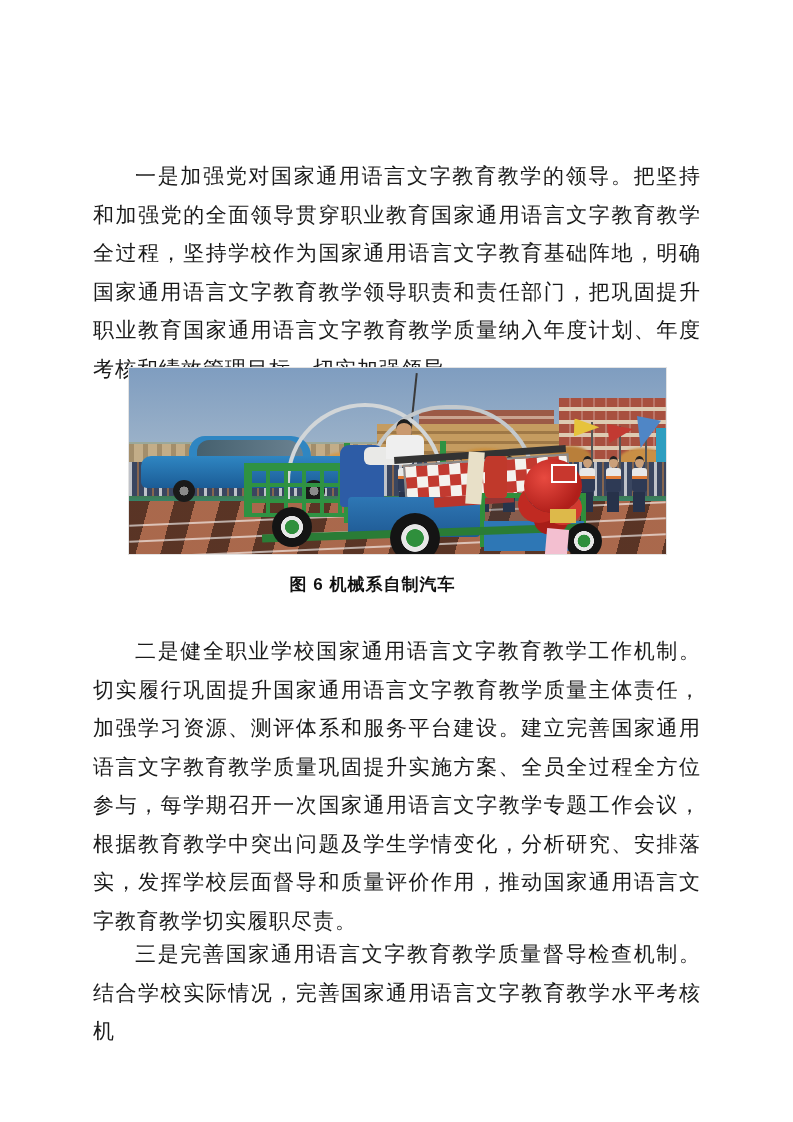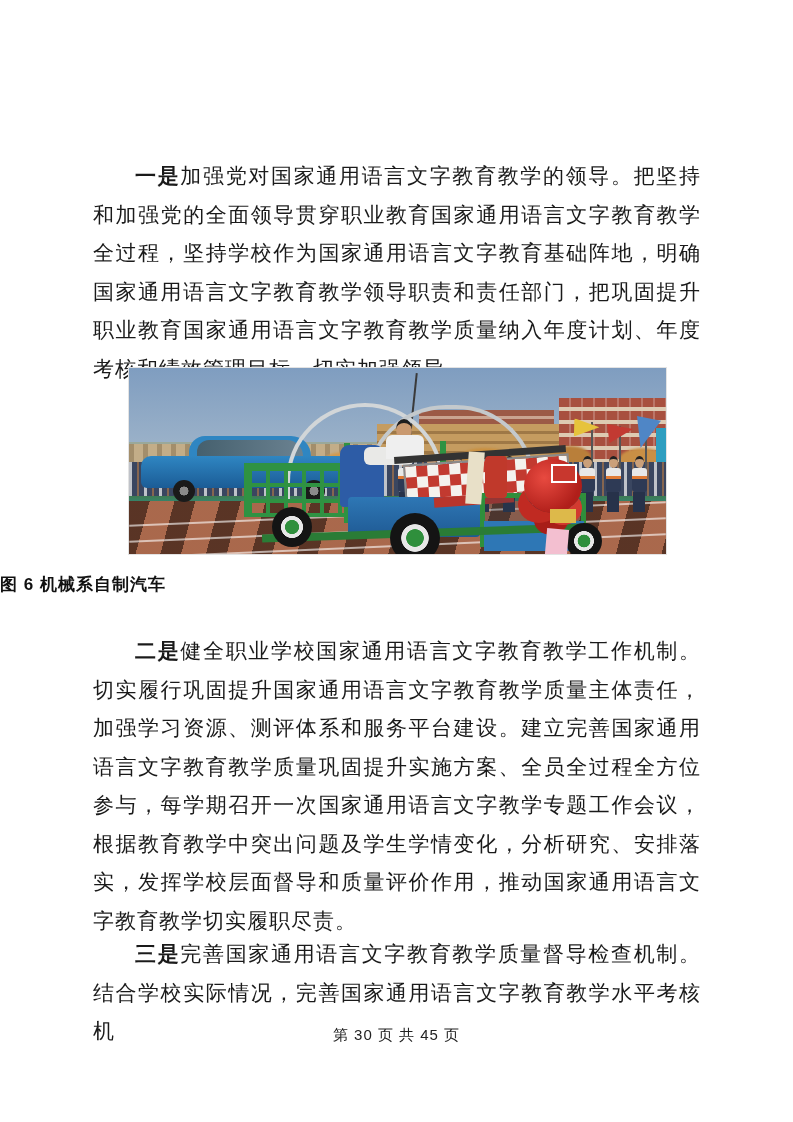--- a/index.html
+++ b/index.html
@@ -12,27 +12,27 @@
     color:#1c1c1c;
     overflow:hidden;
   }
   
   .para{
     position:absolute;left:93px;width:608px;
     font-size:21px;line-height:38.5px;letter-spacing:1.0px;
     text-align:justify;text-indent:2em;
     color:#1a1a1a;
   }
-  .para .lead{font-weight:bold;}
+  .para .lead{font-weight:normal;}
   #p1{top:136px;}
   #p2{top:611px;}
   #p3{top:914px;}
   .caption{
     position:absolute;left:0;top:573px;width:745px;
-    text-align:left;font-family:"Liberation Sans", sans-serif;
+    text-align:center;font-family:"Liberation Sans", sans-serif;
     font-weight:bold;font-size:17px;color:#111;letter-spacing:1px;
   }
   .footer{
     position:absolute;left:0;top:1026px;width:793px;
     text-align:center;font-family:"Liberation Sans", sans-serif;
     font-size:15px;color:#222;letter-spacing:1px;
   }
   
   .photo{
     position:absolute;left:128px;top:367px;width:537px;height:186px;
@@ -256,15 +256,14 @@
     <div class="red-bundle"></div>
     <div class="sign"></div>
   </div>
 
   <div class="caption">图 6 机械系自制汽车</div>
 
   <p class="para" id="p3"><span class="lead">三是</span><span>完善国家通用语言文字教育教学质量督导检查机制。结合学校实际情况，完善国家通用语言文字教育教学水平考核机</span></p>
 
   <p class="para" id="p2"><span class="lead">二是</span><span>健全职业学校国家通用语言文字教育教学工作机制。切实履行巩固提升国家通用语言文字教育教学质量主体责任，加强学习资源、测评体系和服务平台建设。建立完善国家通用语言文字教育教学质量巩固提升实施方案、全员全过程全方位参与，每学期召开一次国家通用语言文字教学专题工作会议，根据教育教学中突出问题及学生学情变化，分析研究、安排落实，发挥学校层面督导和质量评价作用，推动国家通用语言文字教育教学切实履职尽责。</span></p>
 
-  <div class="footer">第 30 页 共 45 页</div>
 
 </div>
 
 </body></html>

